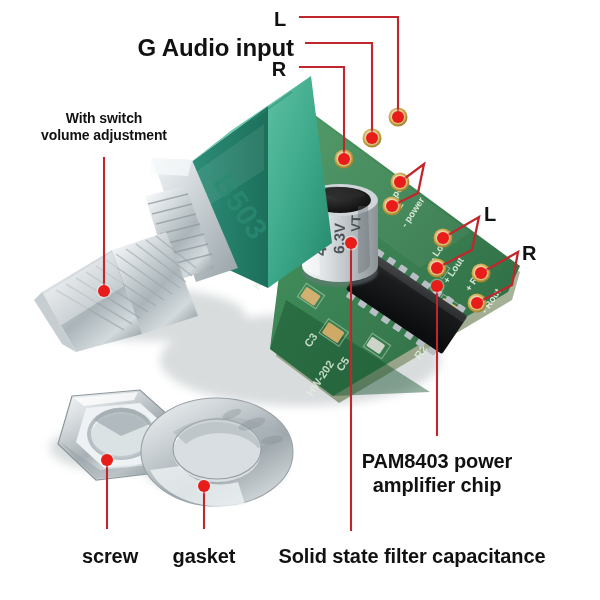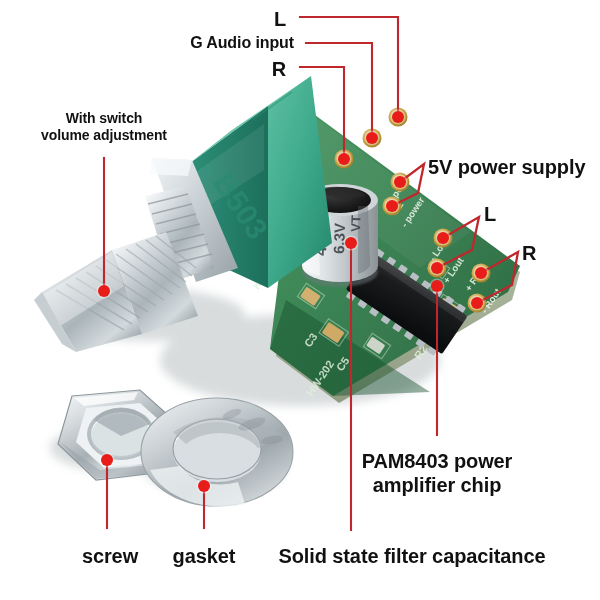--- a/index.html
+++ b/index.html
@@ -377,25 +377,24 @@
         <circle cx="351" cy="243" r="7.6" fill="#ffffff" opacity="0.35"></circle>
         <circle cx="351" cy="243" r="6" fill="#e81c18"></circle>
         <circle cx="107" cy="460" r="7.6" fill="#ffffff" opacity="0.35"></circle>
         <circle cx="107" cy="460" r="6" fill="#e81c18"></circle>
         <circle cx="204" cy="486" r="7.6" fill="#ffffff" opacity="0.35"></circle>
         <circle cx="204" cy="486" r="6" fill="#e81c18"></circle>
       </g>
   </svg>
 
   <div class="lbl" style="font-size: 20px; top: 8px; color: rgb(17, 17, 17); left: 0px; width: 286px; text-align: right;">L</div>
-  <div class="lbl" style="font-size: 16px; top: 34px; color: rgb(17, 17, 17); left: 0px; width: 294px; text-align: right;">G Audio input</div>
+  <div class="lbl" style="font-size: 24px; top: 34px; color: rgb(17, 17, 17); left: 0px; width: 294px; text-align: right;">G Audio input</div>
   <div class="lbl" style="font-size: 20px; top: 58px; color: rgb(17, 17, 17); left: 0px; width: 286px; text-align: right;">R</div>
   <div class="lbl" style="font-size: 14px; top: 110px; color: rgb(17, 17, 17); left: 0px; width: 208px; text-align: center;">With switch
 volume adjustment</div>
-  <div class="lbl" style="font-size: 20px; top: 156px; color: rgb(17, 17, 17); left: 428px; text-align: left;">5V power supply</div>
   <div class="lbl" style="font-size: 20px; top: 203px; color: rgb(17, 17, 17); left: 484px; text-align: left;">L</div>
   <div class="lbl" style="font-size: 20px; top: 242px; color: rgb(17, 17, 17); left: 522px; text-align: left;">R</div>
   <div class="lbl" style="font-size: 20px; top: 450px; color: rgb(17, 17, 17); left: 0px; width: 874px; text-align: center;">PAM8403 power
 amplifier chip</div>
   <div class="lbl" style="font-size: 20px; top: 545px; color: rgb(17, 17, 17); left: 0px; width: 408px; text-align: center;">gasket</div>
   <div class="lbl" style="font-size: 20px; top: 545px; color: rgb(17, 17, 17); left: 0px; width: 220px; text-align: center;">screw</div>
   <div class="lbl" style="font-size: 20px; top: 545px; color: rgb(17, 17, 17); left: 0px; width: 824px; text-align: center;">Solid state filter capacitance</div>
 
 </div>
 

